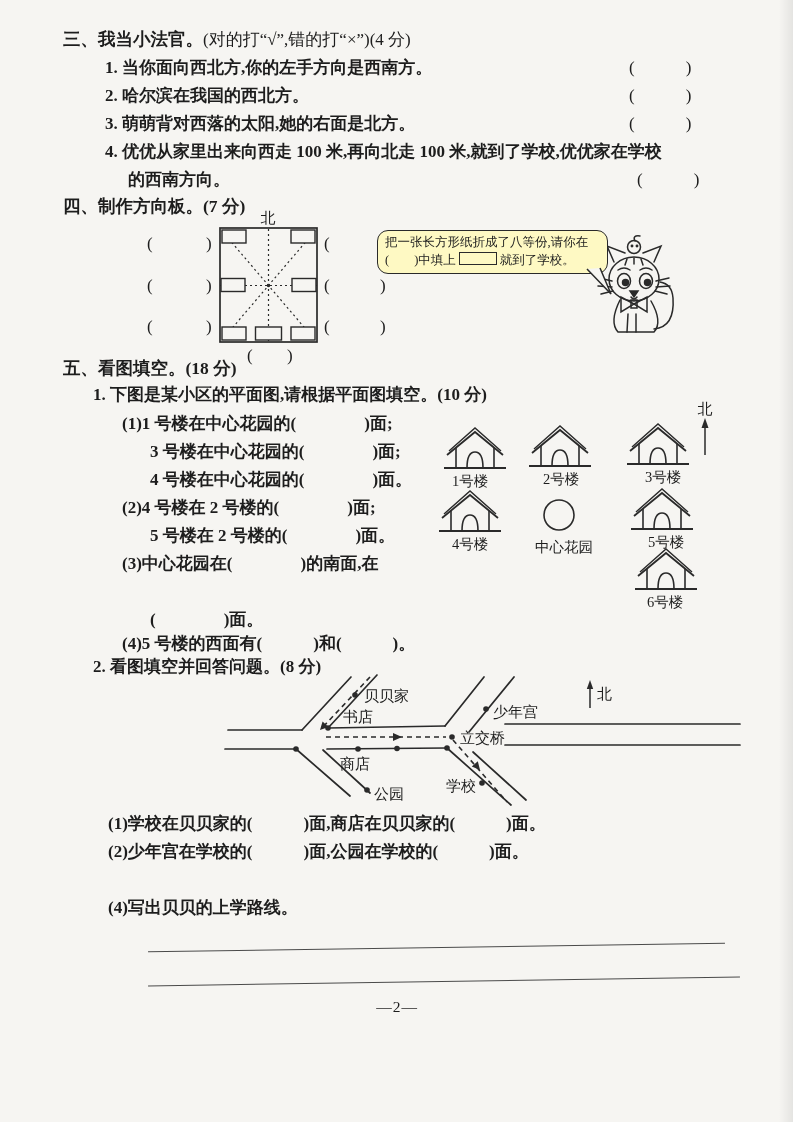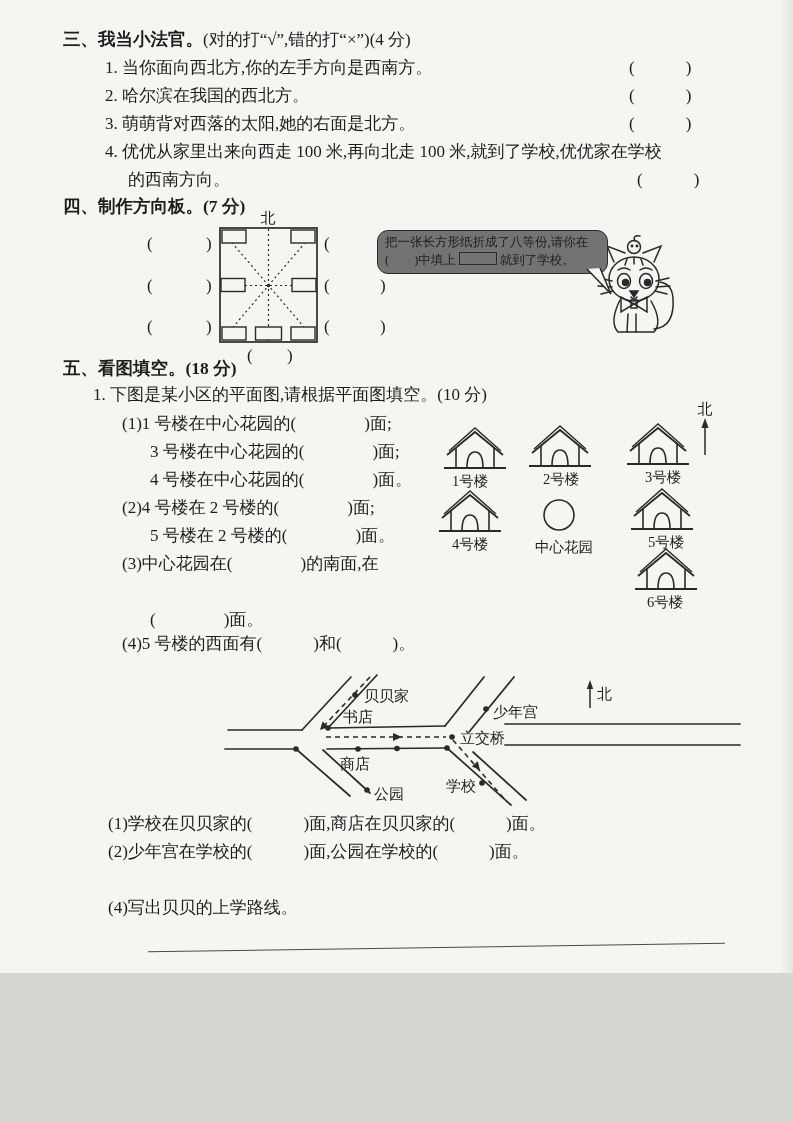--- a/index.html
+++ b/index.html
@@ -1,26 +1,26 @@
 <!DOCTYPE html>
 <html><head>
 <meta charset="utf-8">
 <style>
   html,body{margin:0;padding:0;background:#d8d6d2;}
-  .page{position:relative;width:793px;height:973px;background:#f6f5f2;overflow:hidden;
+  .page{position:relative;width:793px;height:1122px;background:#f6f5f2;overflow:hidden;
         font-family:"Liberation Serif","DejaVu Serif",serif;color:#1d1d1d;}
   .page::after{content:"";position:absolute;top:0;right:0;width:14px;height:100%;
         background:linear-gradient(to right,rgba(0,0,0,0),rgba(0,0,0,.07));pointer-events:none;}
   .abs{position:absolute;white-space:nowrap;}
   .h{font-size:17.5px;font-weight:bold;}
   .h .note{font-weight:normal;font-size:17px;}
-  .line{font-size:17px;}
+  .line{font-size:17px;font-weight:bold;}
   .ans{font-size:17px;}
   .bubble{position:absolute;left:377px;top:230px;width:218px;height:40px;
-        border:1.5px solid #2a2a2a;border-radius:11px;background:#737373;
+        border:1.5px solid #2a2a2a;border-radius:11px;background:#fef9c3;
         font-size:12.5px;line-height:18px;padding:2px 4px 0 7px;white-space:nowrap;z-index:2;}
   .fillbox{display:inline-block;width:36px;height:11px;border:1.2px solid #2a2a2a;
         vertical-align:-1px;margin:0 3px;}
   .rule{position:absolute;border-top:1.4px solid #4a4a4a;transform:rotate(-0.85deg);}
   .pageno{font-size:15.5px;letter-spacing:1px;}
   svg{position:absolute;overflow:visible;}
   svg text{font-family:"Liberation Serif","DejaVu Serif",serif;fill:#1d1d1d;}
 </style>
 </head>
 <body>
@@ -162,20 +162,21 @@
       <text x="234" y="149">5号楼</text>
       <text x="233" y="209">6号楼</text>
     </g>
     <g>
       <line x1="273" y1="57" x2="273" y2="28" stroke="#2a2a2a" stroke-width="1.5"></line>
       <polygon points="273,20 269.5,30 276.5,30" fill="#2a2a2a"></polygon>
       <text x="273" y="16" font-size="15" text-anchor="middle">北</text>
     </g>
   </svg>
 
+  <div class="abs line" style="left:93px;top:655px">2. 看图填空并回答问题。(8 分)</div>
 
   <svg style="left:180px;top:672px" width="575" height="150" viewBox="0 0 575 150">
     <g stroke="#2a2a2a" stroke-width="1.7" stroke-linecap="round" fill="none">
       <line x1="48" y1="58" x2="122" y2="58"></line>
       <line x1="122" y1="58" x2="171" y2="5"></line>
       <line x1="148" y1="56" x2="197" y2="3"></line>
       <line x1="148" y1="56" x2="265" y2="54"></line>
       <line x1="265" y1="54" x2="304" y2="5"></line>
       <line x1="289" y1="60" x2="334" y2="5"></line>
       <line x1="325" y1="52" x2="560" y2="52"></line>

